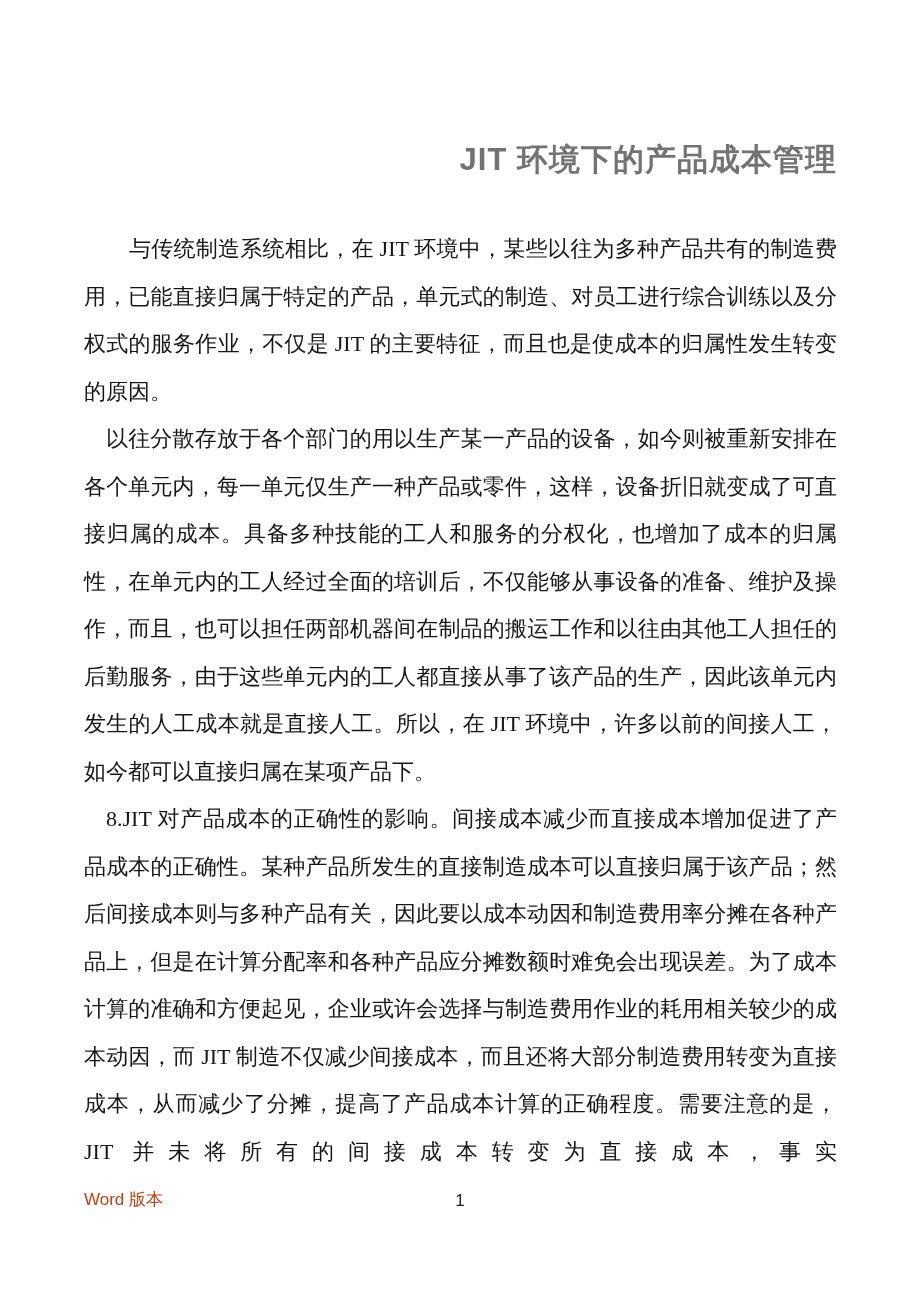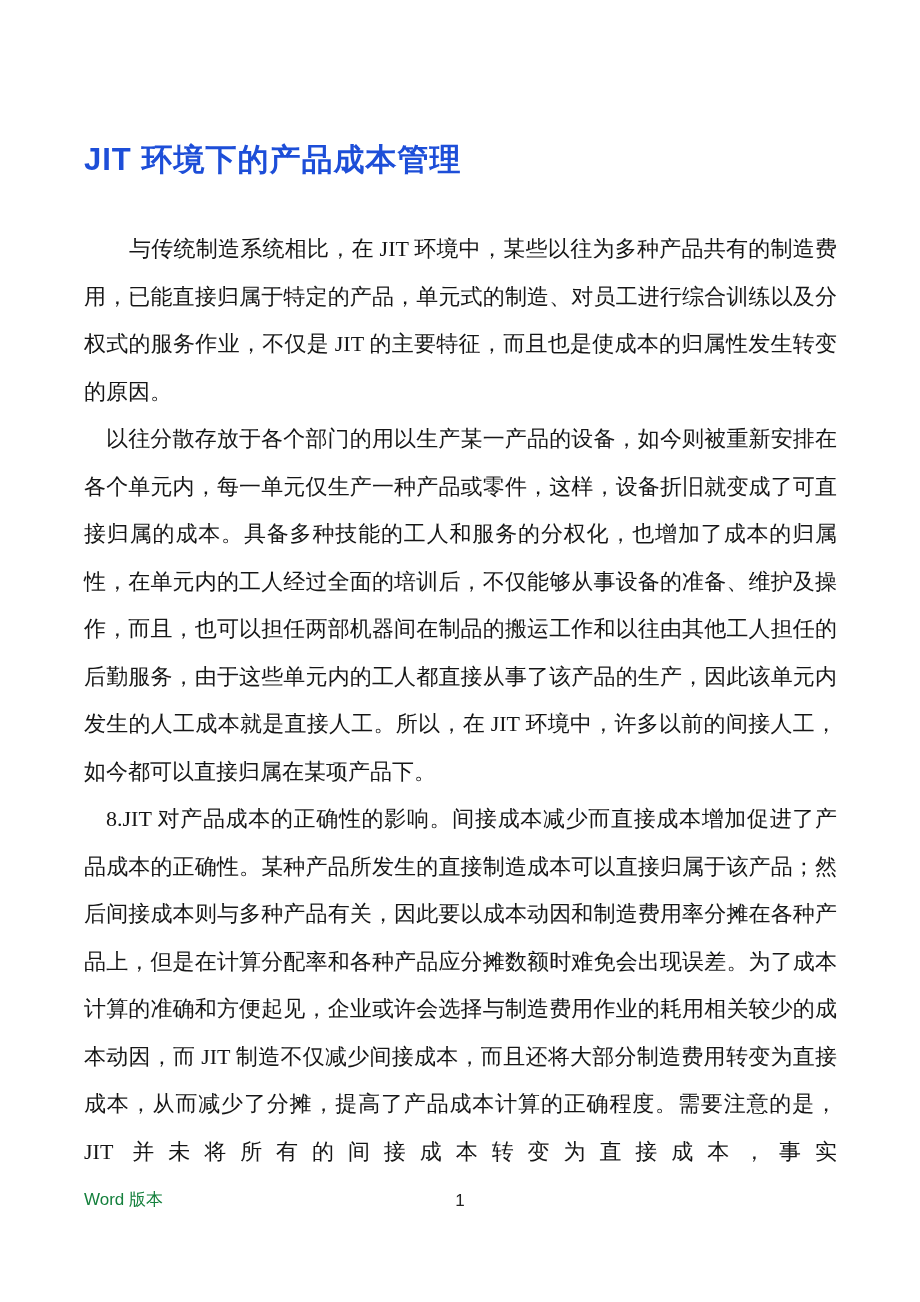--- a/index.html
+++ b/index.html
@@ -17,42 +17,42 @@
     }
     .content {
       padding: 136px 83px 0 84px;
     }
     .doc-title {
       margin: 0 0 41px 0;
       font-family: "Liberation Sans", "DejaVu Sans", sans-serif;
       font-size: 31px;
       font-weight: 700;
       line-height: 48px;
-      text-align: left;
-      color: #1d4ed8;
+      text-align: right;
+      color: #737373;
       letter-spacing: 1px;
     }
     .para {
       margin: 0;
       font-size: 22px;
       line-height: 47.5px;
       text-align: justify;
       color: #161616;
     }
     .indent-2 { text-indent: 45px; }
     .indent-1 { text-indent: 22px; }
     .continues { text-align-last: justify; }
     .footer-left {
       position: absolute;
       left: 84px;
       top: 1189px;
       font-family: "Liberation Sans", "DejaVu Sans", sans-serif;
       font-size: 17px;
       line-height: 22px;
-      color: #15803d;
+      color: #c2410c;
     }
     .footer-page {
       position: absolute;
       left: 0;
       top: 1190px;
       width: 100%;
       text-align: center;
       font-family: "Liberation Sans", "DejaVu Sans", sans-serif;
       font-size: 17px;
       line-height: 22px;

